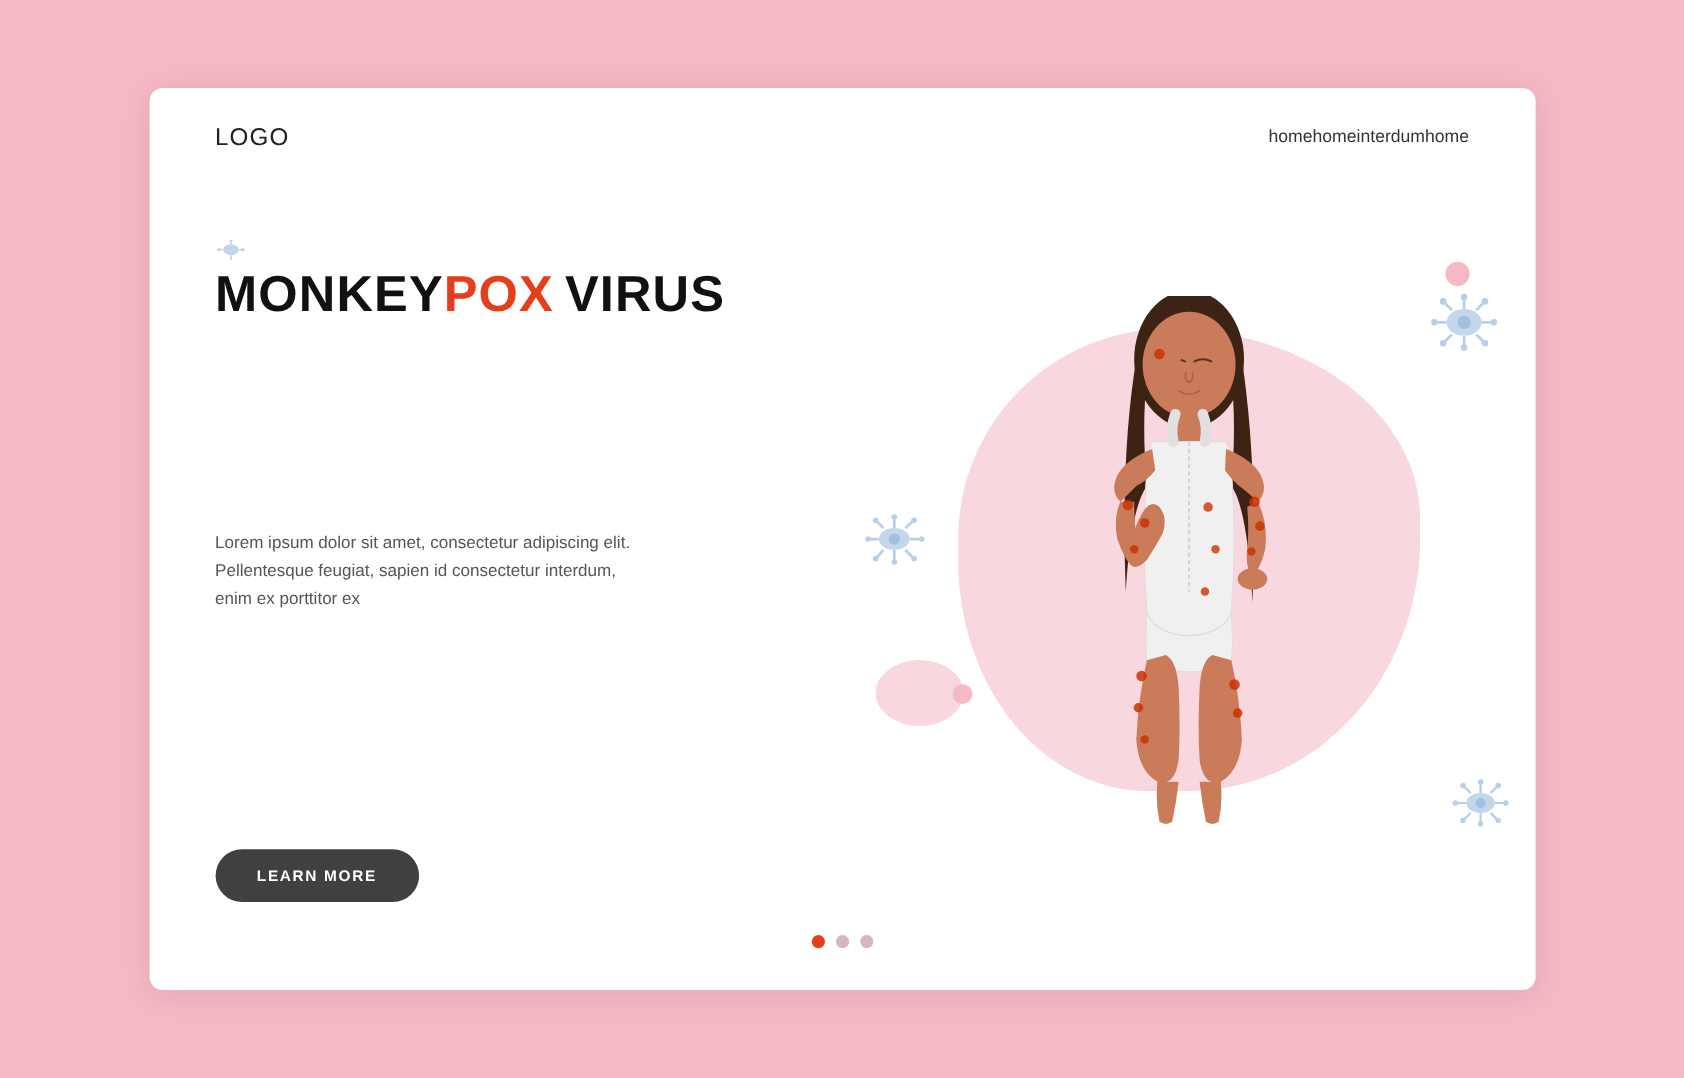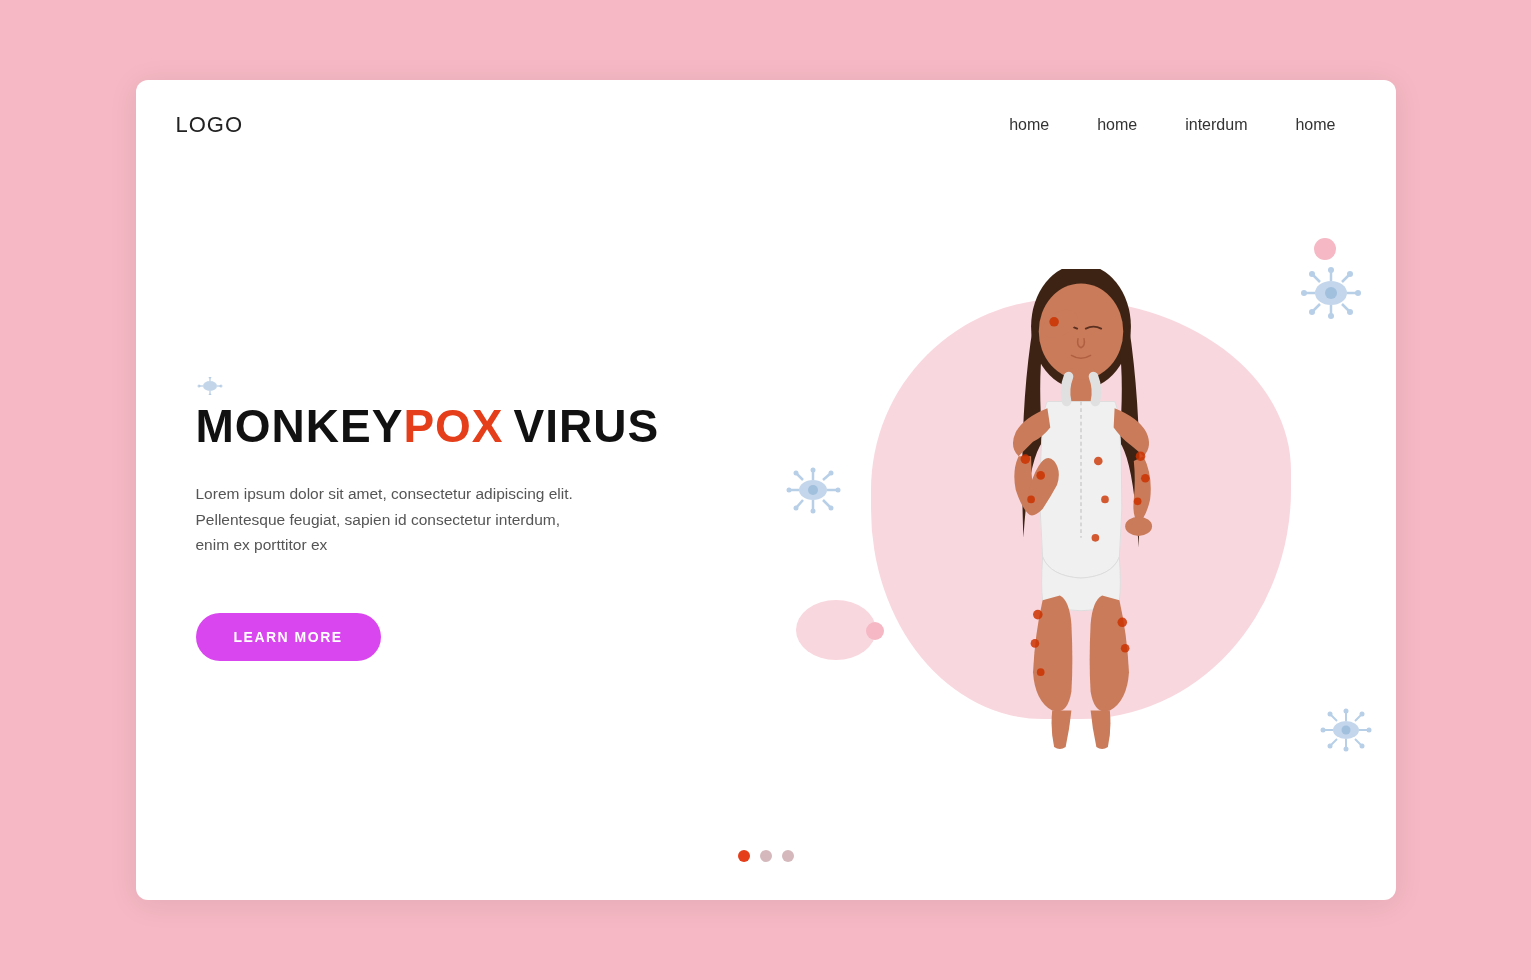--- a/index.html
+++ b/index.html
@@ -24,31 +24,30 @@
       box-shadow: 0 4px 30px rgba(0,0,0,0.08);
       display: flex;
       flex-direction: column;
     }
 
     
     .navbar {
       display: flex;
       align-items: center;
       justify-content: space-between;
-      padding: 32px 60px 20px 40px;
+      padding: 32px 60px 20px 60px;
     }
     .logo {
       font-size: 22px;
       font-weight: 400;
       color: #222;
       letter-spacing: 1px;
     }
     .nav-links {
       display: flex;
-      gap: 48px;
     }
     .nav-link {
       font-size: 16px;
       color: #333;
       text-decoration: none;
       font-weight: 400;
       cursor: pointer;
     }
 
     
@@ -59,21 +58,21 @@
       position: relative;
       padding: 20px 0 60px 0;
     }
 
     
     .left-side {
       width: 50%;
       padding: 40px 60px 20px 60px;
       display: flex;
       flex-direction: column;
-      justify-content: center;
+      justify-content: space-between;
       position: relative;
       z-index: 2;
     }
 
     .title-container {
       margin-bottom: 28px;
     }
 
     .title-monkey {
       font-size: 46px;
@@ -97,21 +96,21 @@
 
     .description {
       font-size: 15.5px;
       color: #555;
       line-height: 1.65;
       margin-bottom: 55px;
       max-width: 400px;
     }
 
     .learn-btn {
-      background: #d946ef;
+      background: #404040;
       color: #fff;
       border: none;
       border-radius: 30px;
       padding: 16px 38px;
       font-size: 14px;
       font-weight: 700;
       letter-spacing: 1.5px;
       text-transform: uppercase;
       cursor: pointer;
       width: fit-content;

